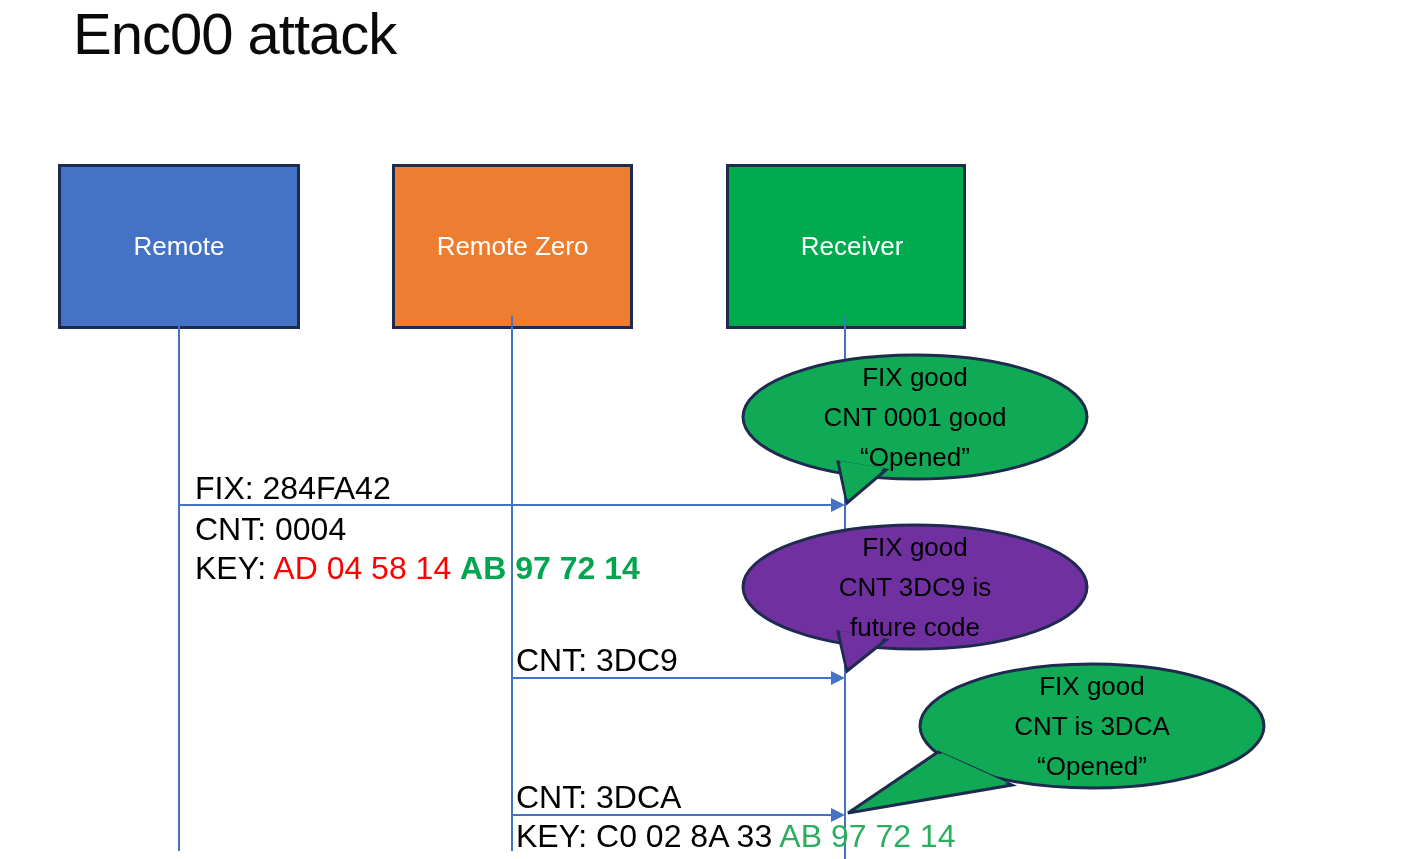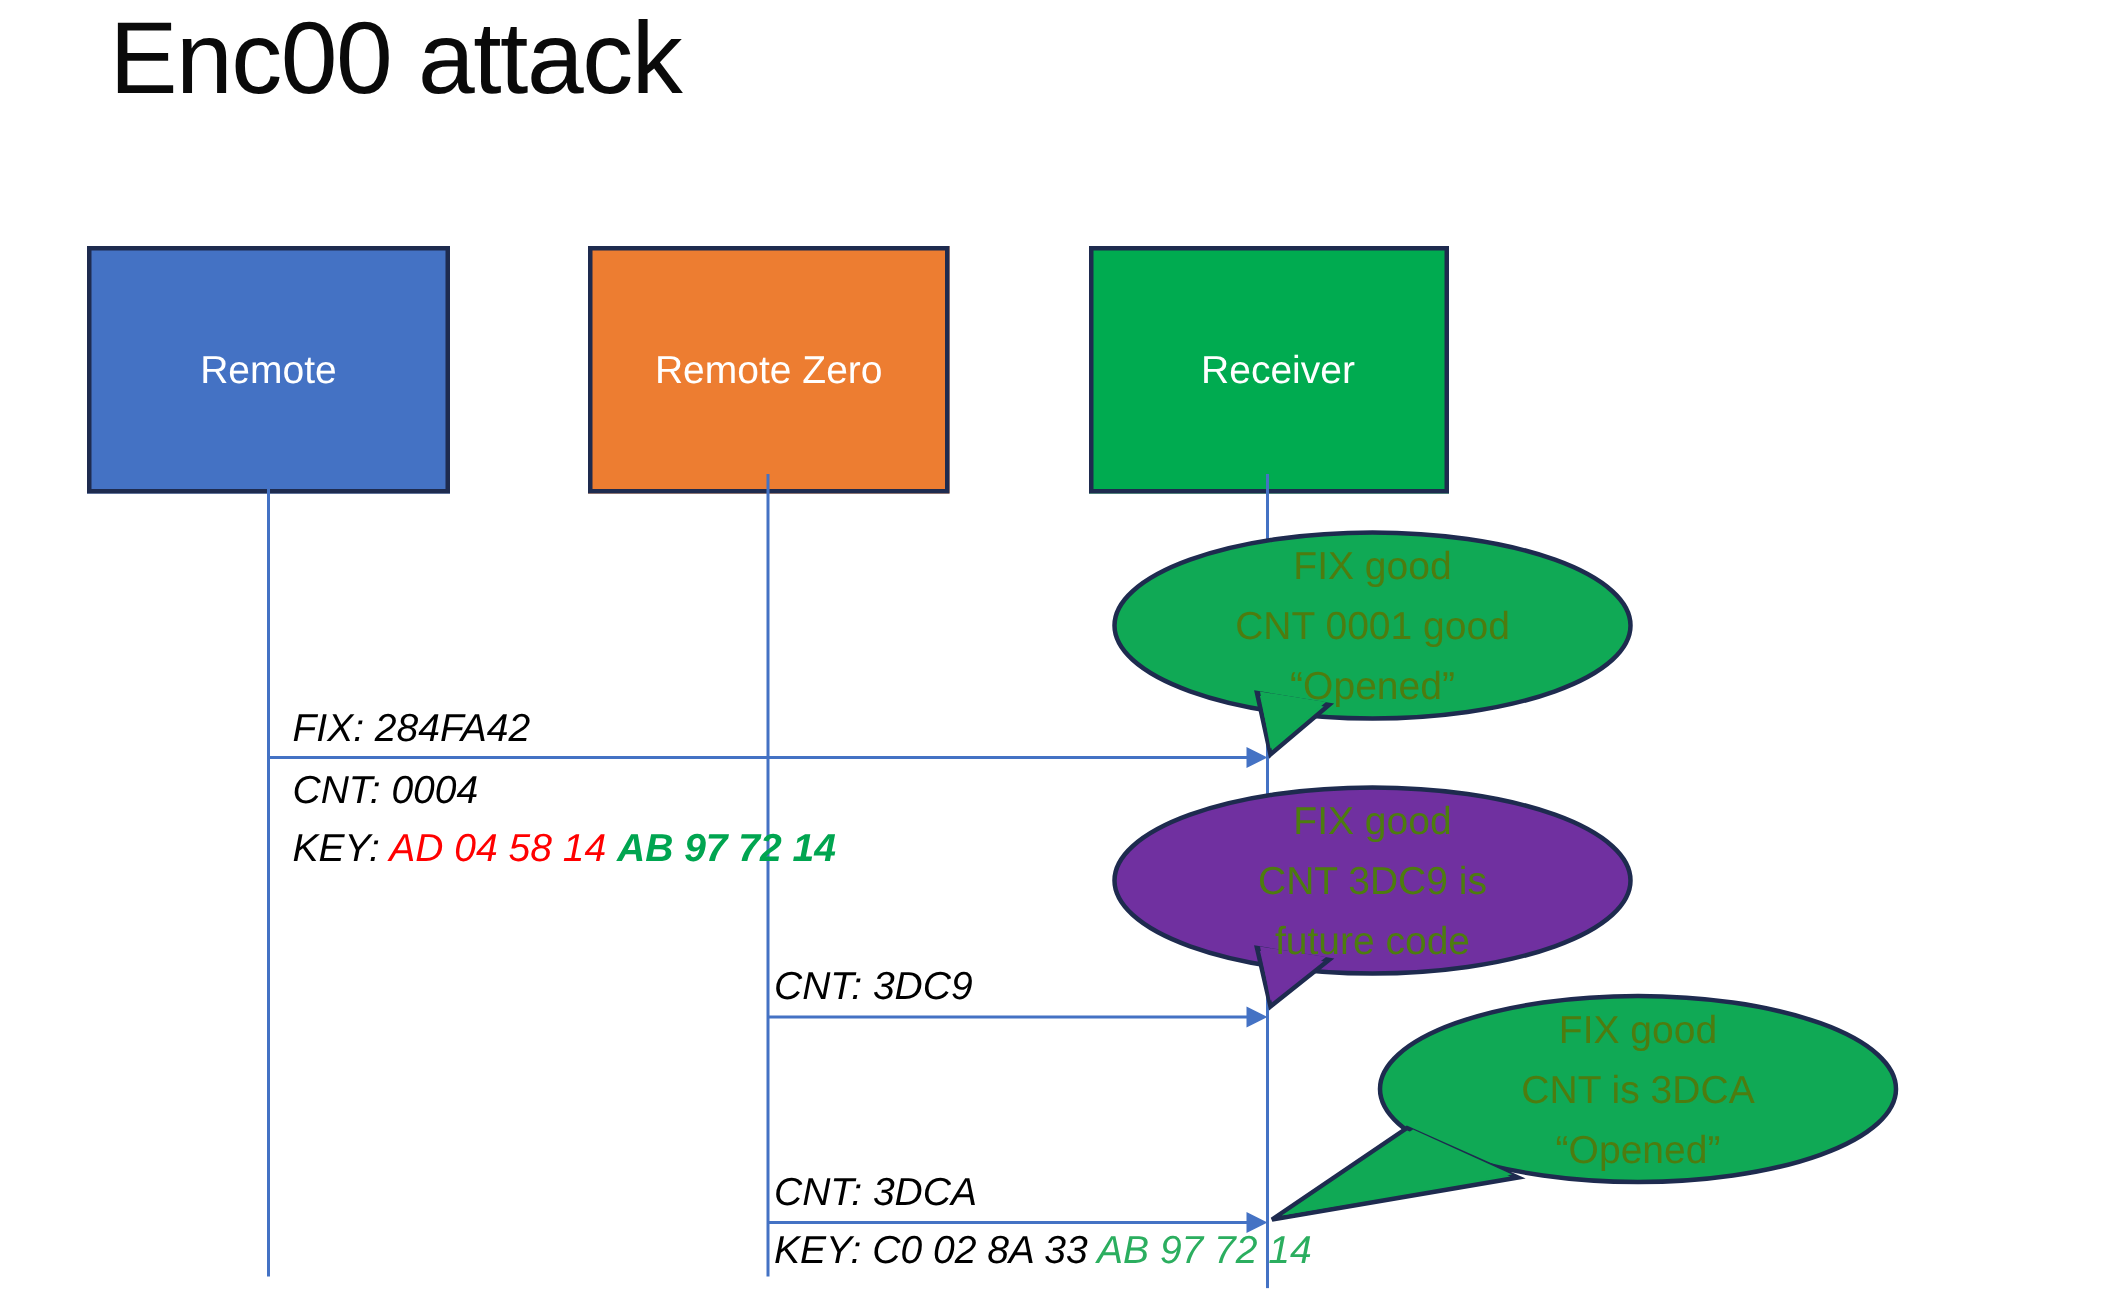--- a/index.html
+++ b/index.html
@@ -2,21 +2,21 @@
 <html><head>
 <meta charset="utf-8">
 <style>
   html,body{margin:0;padding:0;background:#fff;}
   #slide{
     position:relative; width:1408px; height:859px; background:#ffffff;
     overflow:hidden; font-family:"Liberation Sans", sans-serif; color:#000;
   }
   
   #title{
-    position:absolute; left:73px; top:0px; font-size:68px; font-weight:200;
+    position:absolute; left:73px; top:0px; font-size:58px; font-weight:200;
     letter-spacing:-1px; color:#0a0a0a; white-space:nowrap;
   }
   
   .actor-box{
     position:absolute; top:164px; height:165px; box-sizing:border-box;
     border:3px solid #1E2B4F; display:flex; align-items:center; justify-content:center;
     color:#fff; font-size:26px;
   }
   #box-remote{left:58px; width:242px; background:#4472C4;}
   #box-flipper{left:392px; width:241px; background:#ED7D31;}
@@ -33,38 +33,38 @@
   #arrow3-line{left:512px; top:814px; width:321px;}
   .arrowhead{
     position:absolute; width:0; height:0;
     border-top:7px solid transparent; border-bottom:7px solid transparent;
     border-left:14px solid #4472C4;
   }
   #arrow1-head{left:831px; top:498px;}
   #arrow2-head{left:831px; top:671px;}
   #arrow3-head{left:831px; top:808px;}
   
-  .msg-text{position:absolute; font-size:26px; white-space:nowrap; color:#000;font-style:italic;}
+  .msg-text{position:absolute; font-size:32px; white-space:nowrap; color:#000;}
   #msg1-fix{left:195px; top:470px;}
   #msg1-cnt{left:195px; top:511px;}
   #msg1-key{left:195px; top:550px;}
   #msg2-cnt{left:516px; top:642px;text-align:center;}
   #msg2-key{left:516px; top:682px;}
   #msg3-cnt{left:516px; top:779px;}
   #msg3-key{left:516px; top:818px;}
   .key-red{color:#FF0000;}
   .key-green-bold{color:#00A550; font-weight:700;}
   .key-green{color:#2BAE5F;}
   
   .callout-svg{position:absolute; overflow:visible;}
   #callout1-svg{left:730px; top:348px; width:370px; height:164px;}
   #callout2-svg{left:730px; top:518px; width:370px; height:164px;}
   #callout3-svg{left:840px; top:656px; width:440px; height:168px;}
   .callout-text{
-    position:absolute; color:#4d7c0f; font-size:26px; line-height:40px;
+    position:absolute; color:#000000; font-size:26px; line-height:40px;
     text-align:center; width:344px;
   }
   #callout1-text{left:743px; top:357px;}
   #callout2-text{left:743px; top:527px;}
   #callout3-text{left:920px; top:666px;}
 </style>
 </head>
 <body>
 
 <div id="slide">

